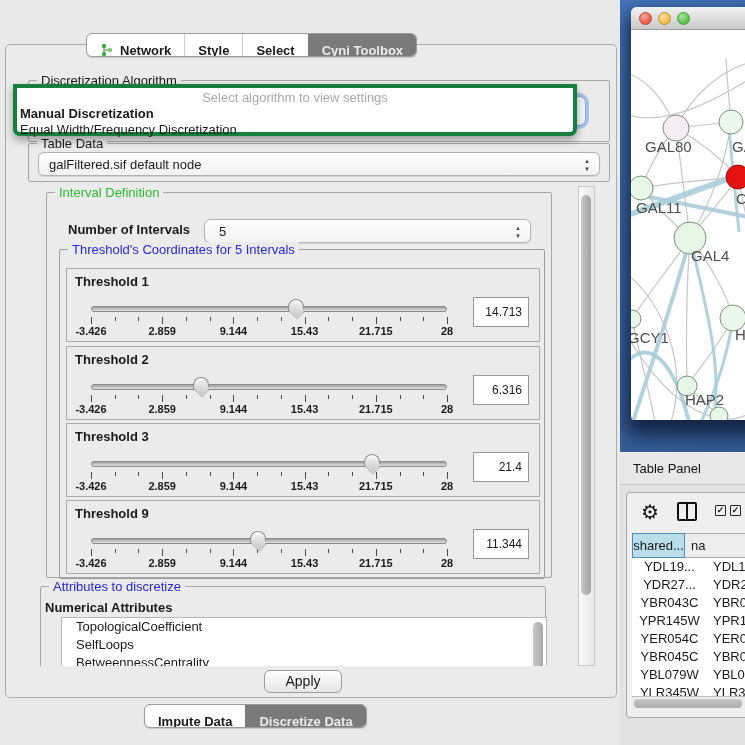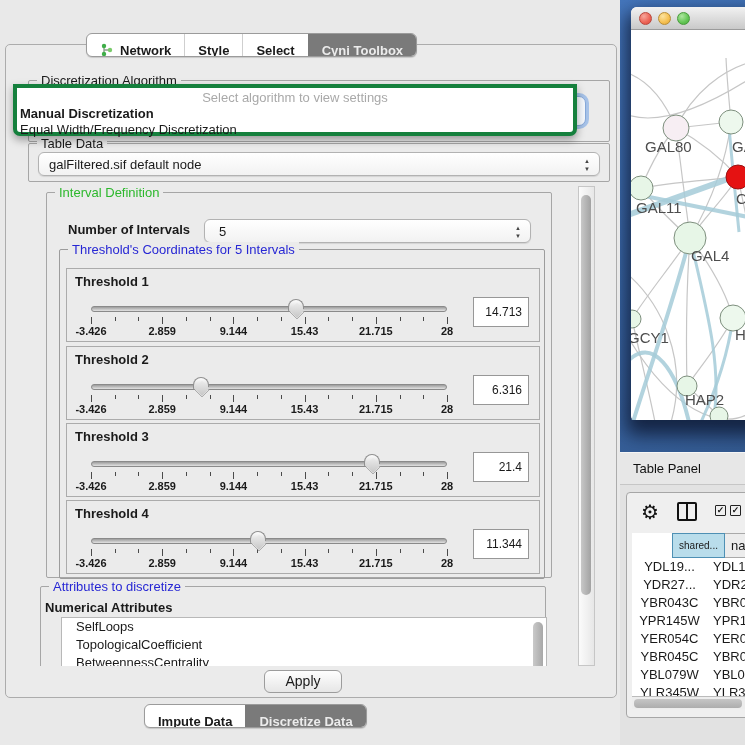--- a/index.html
+++ b/index.html
@@ -110,21 +110,21 @@
   .tp-toolbar { position:absolute; left:0; top:4px; width:100%; height:30px; }
   .gear { position:absolute; left:14px; top:1px; font-size:20px; color:#111; line-height:28px; }
   .split-ic { position:absolute; left:50px; top:5px; width:20px; height:19px; border:2px solid #111; border-radius:2px; }
   .split-ic::after { content:""; position:absolute; left:7px; top:0; width:2px; height:15px; background:#111; }
   .checks { position:absolute; left:88px; top:8px; display:flex; gap:4px; }
   .cbx { width:11px; height:11px; border:1.5px solid #222; border-radius:1px; font-size:9px; line-height:9px;
     text-align:center; color:#111; font-weight:bold; }
 
   .tbl { position:absolute; left:5px; top:40px; width:129px; height:168px; background:#FFF; }
   .tbl-header { position:absolute; left:0; top:0; width:100%; height:25px; display:flex; }
-  .th1 { width:53px; background:#B9DDEB; border:1px solid #4E90B4; text-align:center; line-height:23px; font-size:10px;margin-left:40px; }
+  .th1 { width:53px; background:#B9DDEB; border:1px solid #4E90B4; text-align:center; line-height:23px; font-size:13px; }
   .th2 { flex:1; background:#ECECEC; border:1px solid #A9A9A9; border-left:none; padding-left:6px; line-height:23px; font-size:13px; }
   .tbl-rows { position:absolute; left:0; top:25px; width:100%; height:138px; overflow:hidden; background:#FFF; }
   .trow { display:flex; height:18px; line-height:18px; font-size:13px; }
   .tc1 { width:75px; text-align:center; white-space:nowrap; overflow:hidden; }
   .tc2 { flex:1; padding-left:6px; white-space:nowrap; overflow:hidden; }
   .h-scroll { position:absolute; left:0; top:163px; width:100%; height:13px; background:#EDEDED; border-top:1px solid #BBB; }
   .h-thumb { position:absolute; left:2px; top:2px; width:108px; height:9px; border-radius:4px;
     background:linear-gradient(#C6C6C6,#ADADAD); }
 </style>
 </head>
@@ -295,21 +295,21 @@
                   <span class="tick-label" style="left: 40%;">9.144</span>
                   <span class="tick-label" style="left: 60%;">15.43</span>
                   <span class="tick-label" style="left: 80%;">21.715</span>
                   <span class="tick-label" style="left: 100%;">28</span>
                 </div>
                 <div class="thumb" style="left: calc(78.9983% - 8px);"></div>
               </div>
               <div class="vbox">21.4</div>
             </div>
             <div class="tbox" style="top: 250px;">
-              <div class="tlabel">Threshold 4</div>
+              <div class="tlabel">Threshold 9</div>
               <div class="slider">
                 <div class="track"></div>
                 <div class="ticks">
                   <div class="tick major" style="left: 0%;"></div>
                   <div class="tick minor" style="left: 6.66667%;"></div>
                   <div class="tick minor" style="left: 13.3333%;"></div>
                   <div class="tick major" style="left: 20%;"></div>
                   <div class="tick minor" style="left: 26.6667%;"></div>
                   <div class="tick minor" style="left: 33.3333%;"></div>
                   <div class="tick major" style="left: 40%;"></div>
@@ -337,22 +337,22 @@
             </div>
           </div>
       </div>
     </div>
 
     <div class="groupbox" style="left:12px; top:400px; width:506px; height:110px;">
       <span class="group-title g-blue">Attributes to discretize</span>
       <div class="attr-bold">Numerical Attributes</div>
       <div class="attr-list">
         <div>
+            <div class="attr-item">TopologicalCoefficient</div>
             <div class="attr-item">SelfLoops</div>
-            <div class="attr-item">TopologicalCoefficient</div>
             <div class="attr-item">BetweennessCentrality</div>
           </div>
         <div class="attr-scroll">
           <div class="attr-thumb"></div>
         </div>
       </div>
     </div>
   </div>
 
   <div class="v-scrollbar">

